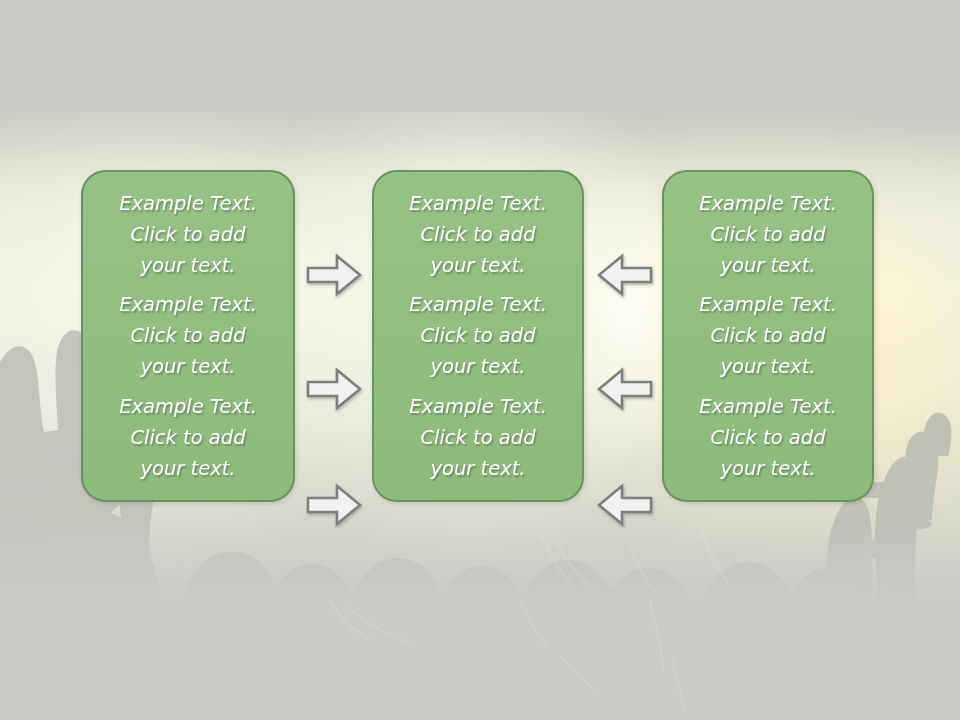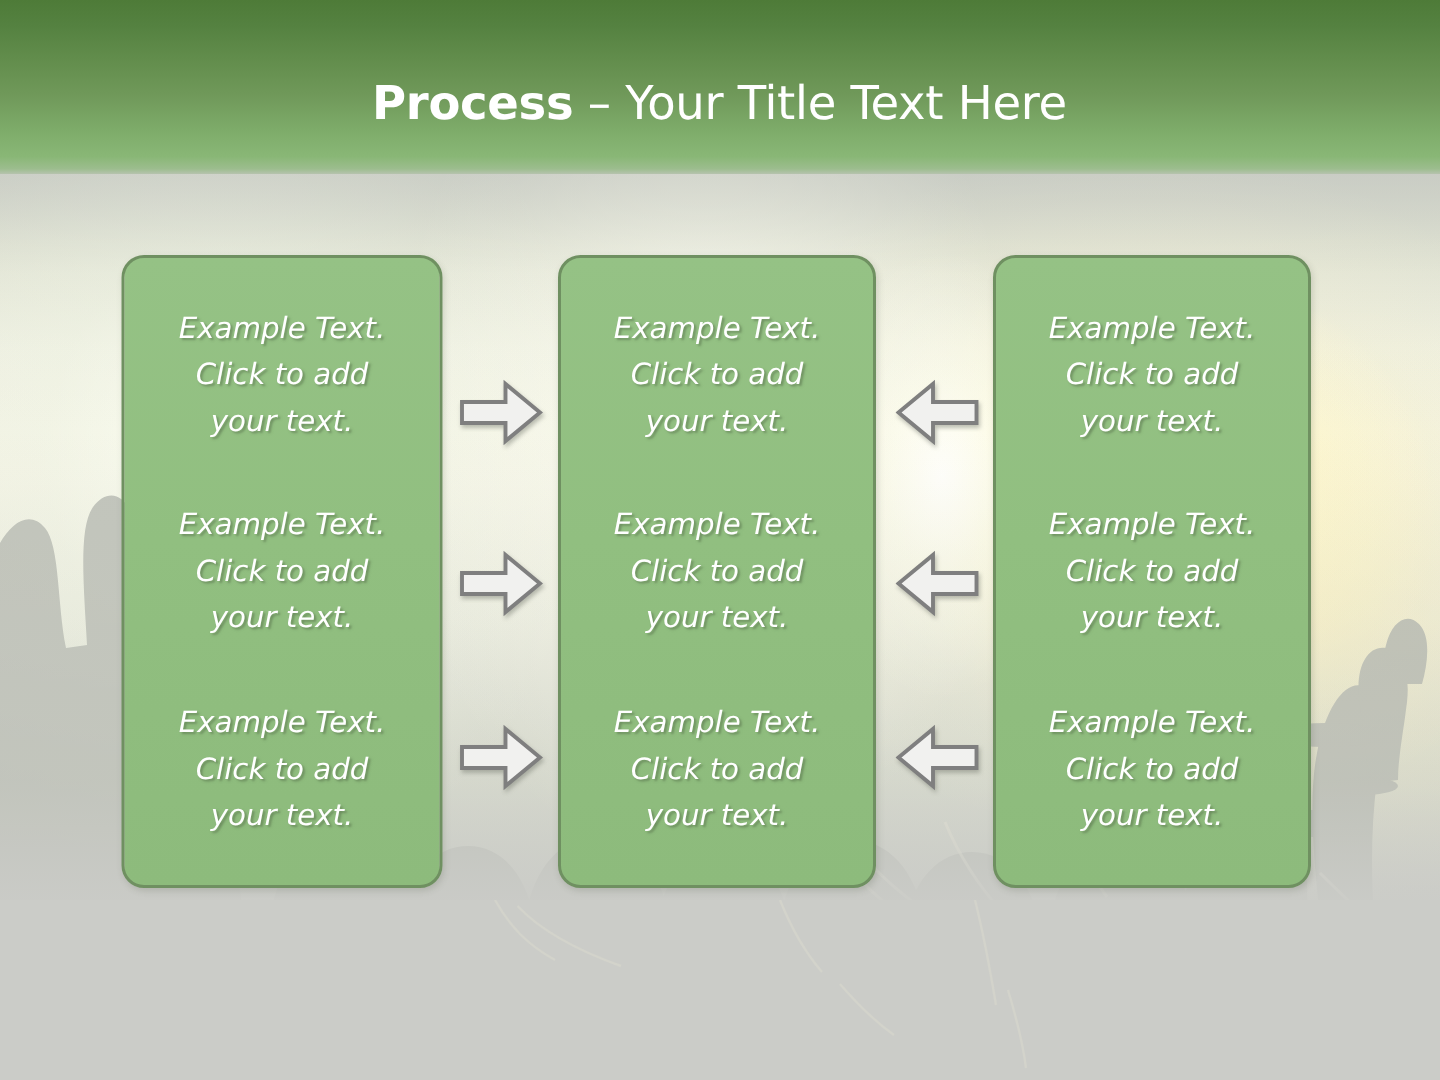--- a/index.html
+++ b/index.html
@@ -91,24 +91,24 @@
     color:#ffffff;
     white-space:nowrap;
     letter-spacing:-0.2px;
   }
   .title .t-bold { font-weight:700; }
   .title .t-reg  { font-weight:400; }
 
   
   .box {
     position:absolute;
-    top:170px; height:422px;
+    top:170px; height:332px;
     background:linear-gradient(180deg,#95c285 0%, #91bf80 45%, #8dbb7c 100%);
     border:2px solid #6f9061;
-    border-radius:15px;
+    border-radius:25px;
     box-shadow:1px 2px 4px rgba(90,100,80,0.22);
     display:flex;
     flex-direction:column;
     justify-content:center;
     align-items:center;
     padding:12px 8px;
   }
   .box-1 { left:81px;  width:214px; }
   .box-2 { left:372px; width:212px; }
   .box-3 { left:662px; width:212px; }
@@ -222,25 +222,20 @@
         <path d="M330 0 C340 18 352 30 370 40"></path>
         <path d="M345 4 C362 22 386 34 414 44"></path>
         <path d="M520 0 C528 20 536 34 548 48"></path>
         <path d="M560 56 C572 70 582 80 596 90"></path>
         <path d="M650 0 C656 24 660 46 664 70"></path>
         <path d="M672 60 C678 80 682 96 684 112"></path>
       </g>
     </svg>
   </div>
 
-  <div class="header">
-    <div class="title">
-      <span class="t-bold">Process</span><span class="t-reg"> – Your Title Text Here</span>
-    </div>
-  </div>
 
   <div class="box box-1">
     <div class="cell">
       <div class="cell-text">Example Text.
 Click  to add
 your text.</div>
     </div>
     <div class="cell">
       <div class="cell-text">Example Text.
 Click  to add

